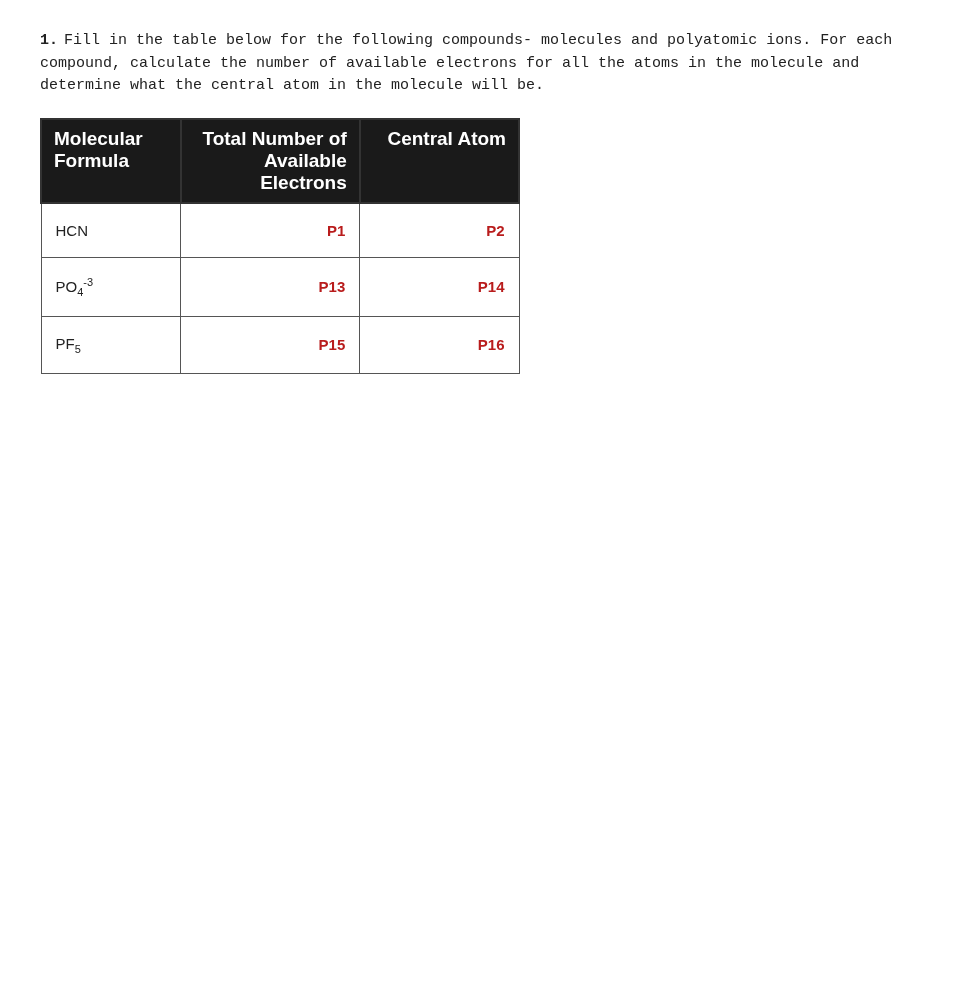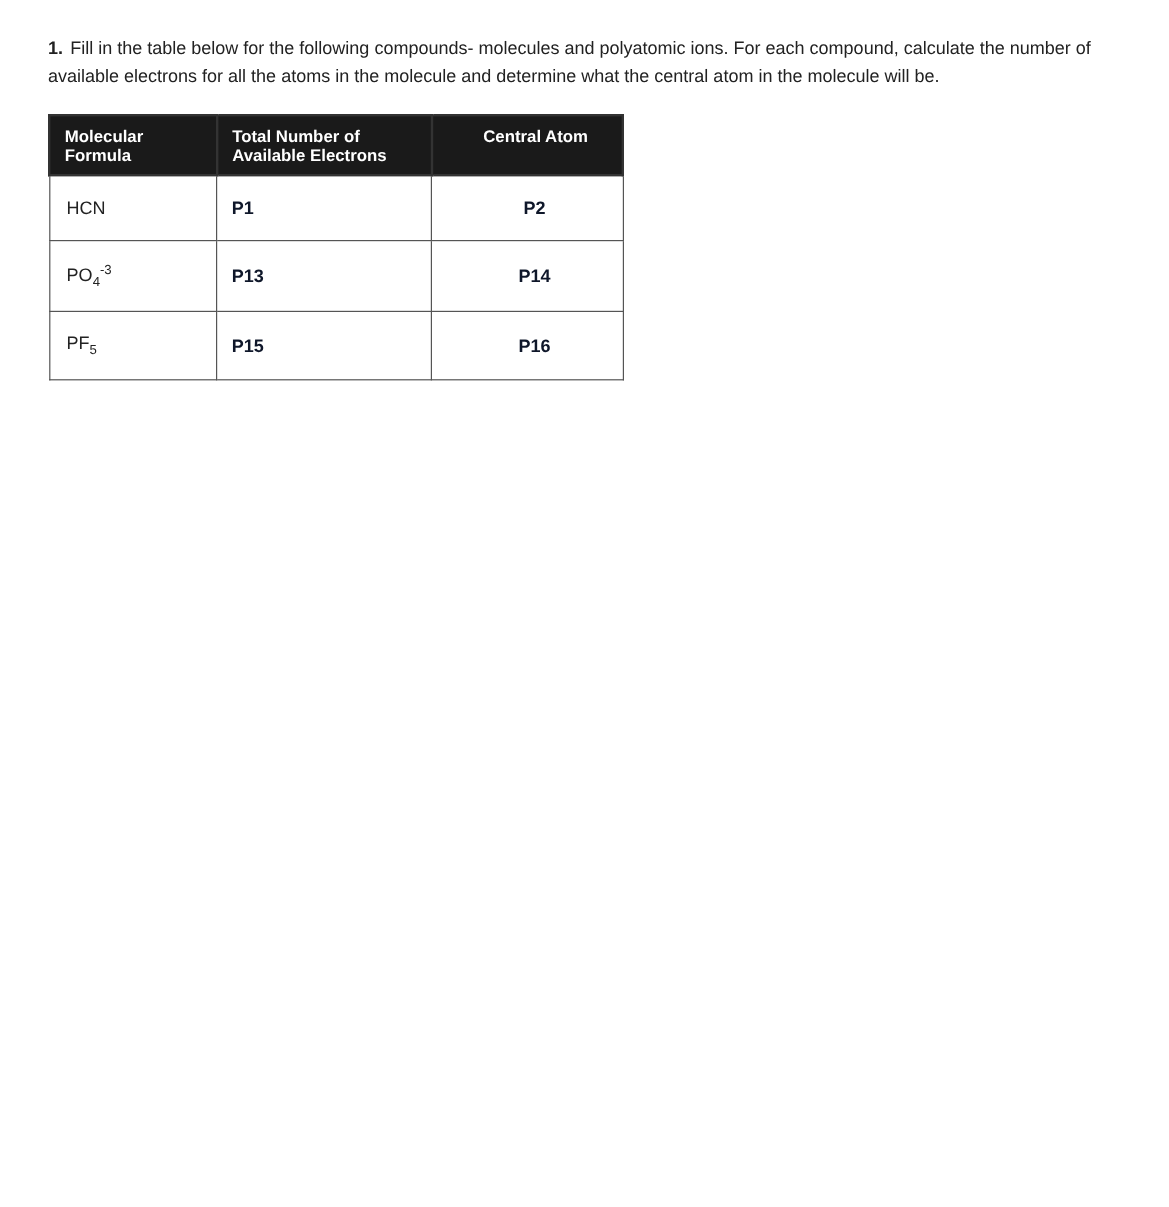--- a/index.html
+++ b/index.html
@@ -8,53 +8,54 @@
       font-family: Arial, sans-serif;
       font-size: 15px;
       color: #222;
       padding: 30px 40px;
       width: 974px;
       min-height: 1006px;
     }
     .instructions {
       margin-bottom: 20px;
       line-height: 1.5;
+      font-family: Liberation Mono, monospace;
     }
     .instructions .num {
       font-weight: bold;
       margin-right: 6px;
     }
     table {
       border-collapse: collapse;
       width: 480px;
       margin-top: 10px;
     }
     thead tr {
       background-color: #1a1a1a;
       color: #fff;
     }
     thead th {
       border: 2px solid #333;
       padding: 8px 12px;
       text-align: left;
       font-weight: bold;
-      font-size: 14px;
+      font-size: 19px;
       vertical-align: top;
     }
     tbody td {
       border: 1.5px solid #555;
       padding: 18px 14px;
       vertical-align: middle;
       font-size: 15px;
     }
     .col-formula { width: 140px; }
-    .col-electrons { width: 180px; text-align: left; padding-left: 12px; }
-    .col-central { width: 160px; text-align: center; padding-left: 26px; }
+    .col-electrons { width: 180px; text-align: right; padding-left: 12px; }
+    .col-central { width: 160px; text-align: right; padding-left: 26px; }
     .placeholder {
-      color: #0f172a;
+      color: #b91c1c;
       font-weight: bold;
     }
     sub, sup {
       font-size: 11px;
     }
   </style>
 </head>
 <body>
 
 <div class="instructions">

